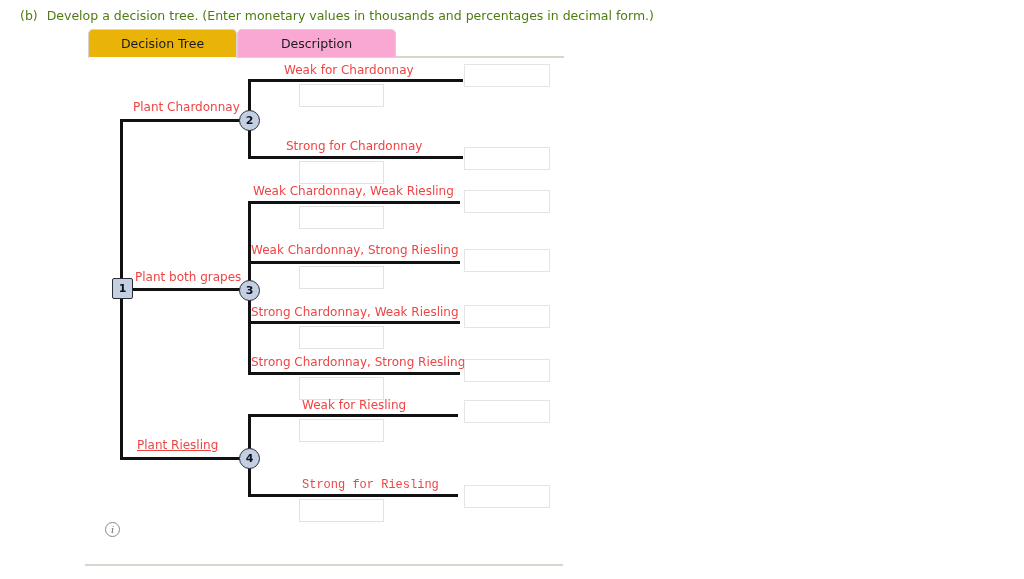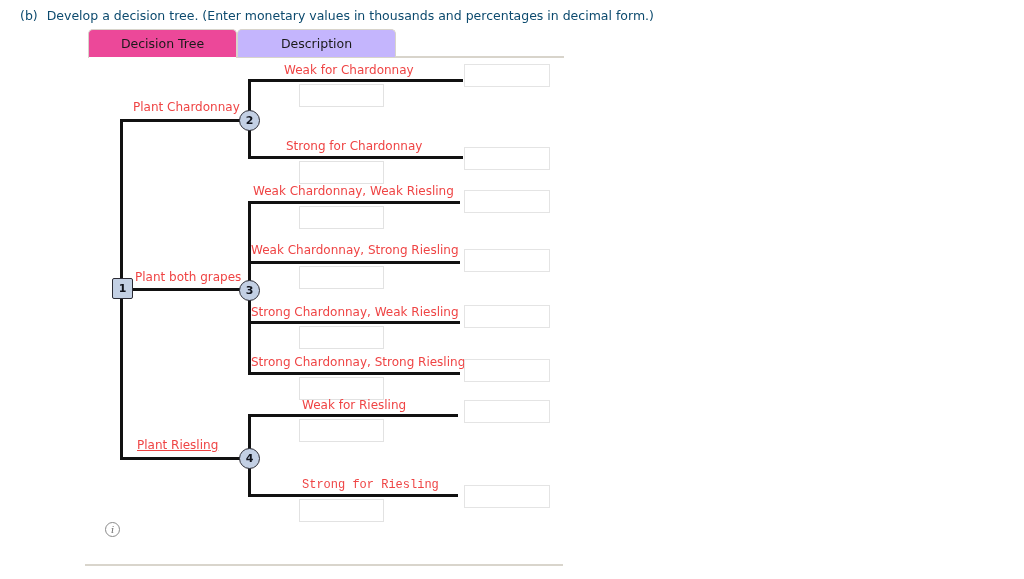--- a/index.html
+++ b/index.html
@@ -8,37 +8,37 @@
     background:#ffffff;
     font-family:"DejaVu Sans","Liberation Sans",sans-serif;
     font-size:12.5px;
     color:#1a1a1a;
     overflow:hidden;
     position:relative;
   }
   .canvas{position:absolute;left:0;top:0;width:1024px;height:579px;}
 
   
-  .prompt{position:absolute;left:20px;top:8px;font-size:12.5px;white-space:nowrap;color:#0c4a6e;}
+  .prompt{position:absolute;left:20px;top:8px;font-size:12.5px;white-space:nowrap;color:#4d7c0f;}
   .prompt .lbl{display:inline-block;margin-right:9px;}
 
   
   .tabstrip{position:absolute;left:88px;top:29px;width:476px;height:28px;}
   .tabstrip .baseline{
     position:absolute;left:0;top:27px;width:476px;height:2px;background:#d8d4cb;
   }
   .tab{
     position:absolute;top:0;height:28px;box-sizing:border-box;
     display:flex;align-items:center;justify-content:center;
     font-size:12.5px;color:#1a1a1a;
     border:1px solid #d8d4cb;border-bottom:none;
     border-top-left-radius:5px;border-top-right-radius:5px;
   }
-  .tab.active{left:0;width:149px;background:#ec4899;z-index:3;}
-  .tab.inactive{left:149px;width:159px;background:#c4b5fd;z-index:2;}
+  .tab.active{left:0;width:149px;background:#eab308;z-index:3;}
+  .tab.inactive{left:149px;width:159px;background:#f9a8d4;z-index:2;}
   .tab.active::after{
     content:"";position:absolute;left:0;bottom:-2px;width:100%;height:2px;background:#ffffff;
   }
 
   
   .tree{position:absolute;left:0;top:0;width:620px;height:520px;}
 
   .vline{position:absolute;background:#111111;width:3px;}
   .hline{position:absolute;background:#111111;height:3px;}
 

